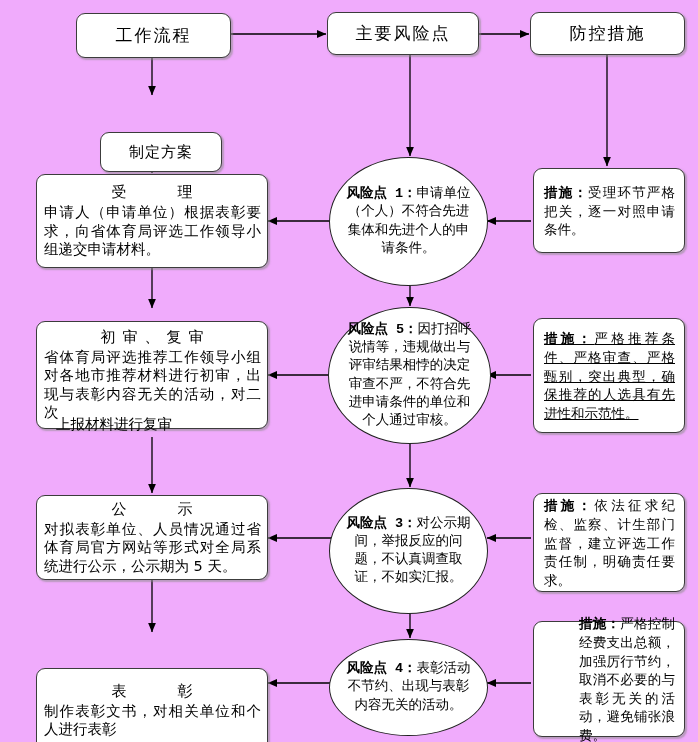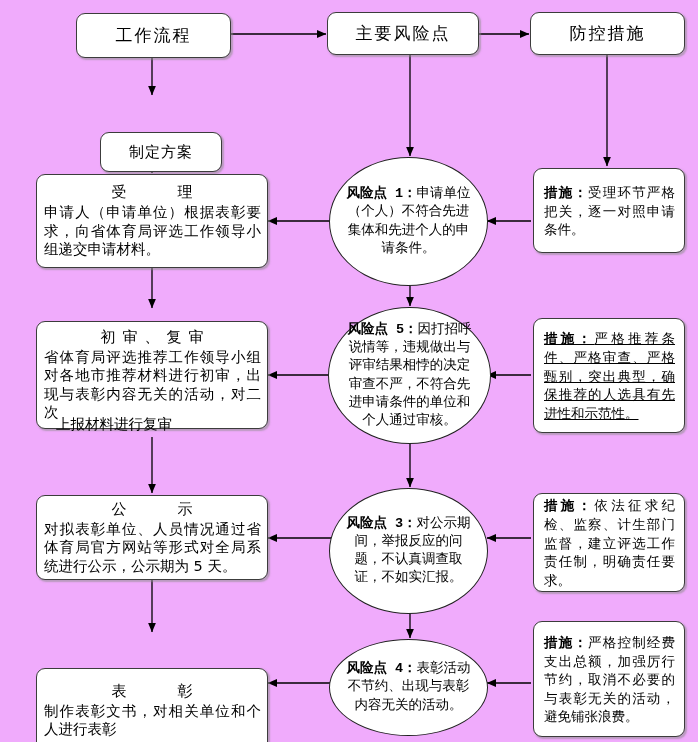--- a/index.html
+++ b/index.html
@@ -230,19 +230,19 @@
       <b>措施：</b><span>严格推荐条件、严格审查、严格甄别，突出典型，确保推荐的人选具有先进性和示范性。</span>
     </div>
   </div>
 
   <div class="node rbox" style="left:533px; top:493px; width:152px; height:99px;">
     <div class="measure">
       <b>措施：</b><span>依法征求纪检、监察、计生部门监督，建立评选工作责任制，明确责任要求。</span>
     </div>
   </div>
 
-  <div class="node rbox" style="left:533px; top:621px; width:152px; height:116px;">
+  <div class="node rbox" style="left:533px; top:621px; width:152px; height:116px;padding-left:35px;">
     <div class="measure">
       <b>措施：</b><span>严格控制经费支出总额，加强厉行节约，取消不必要的与表彰无关的活动，避免铺张浪费。</span>
     </div>
   </div>
 
 </div>
 
 </body></html>

